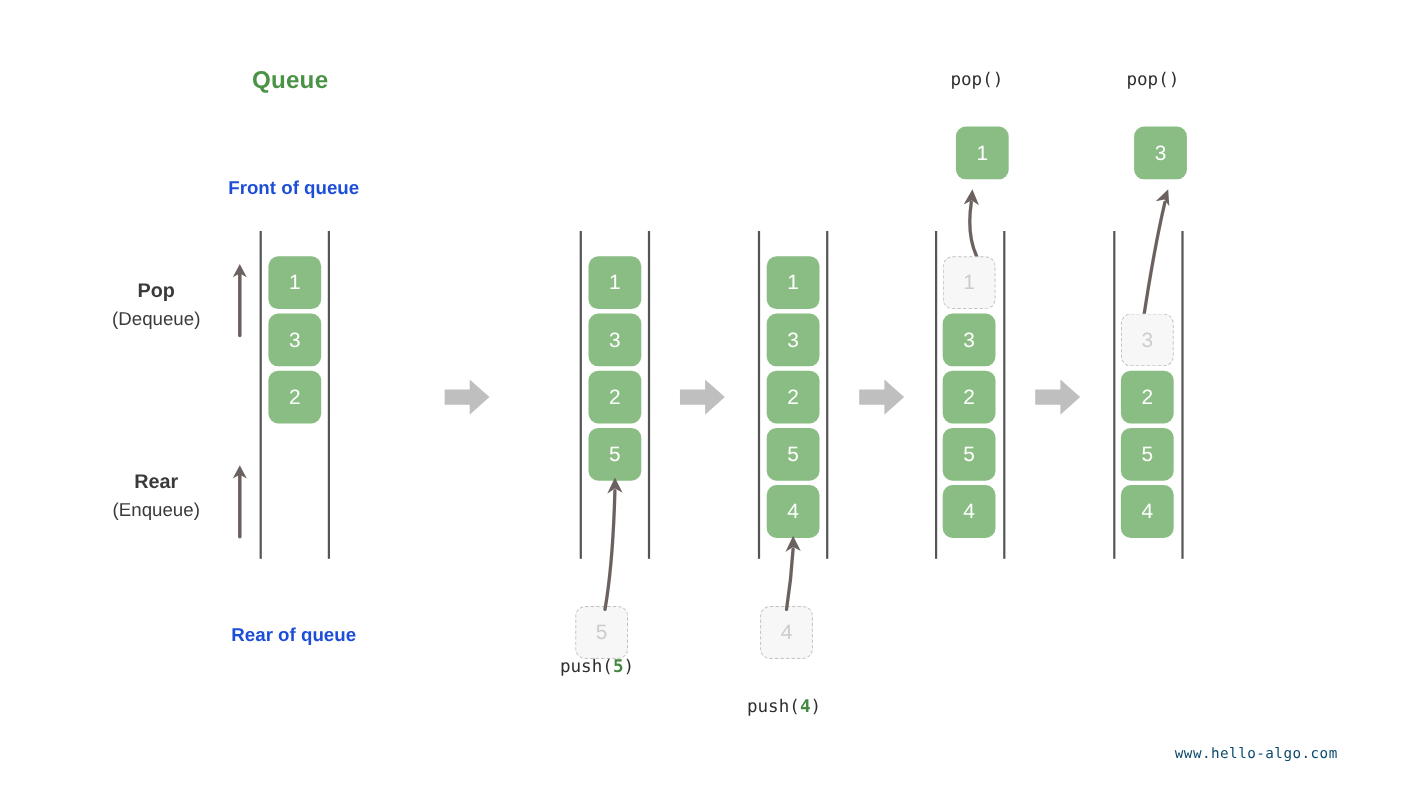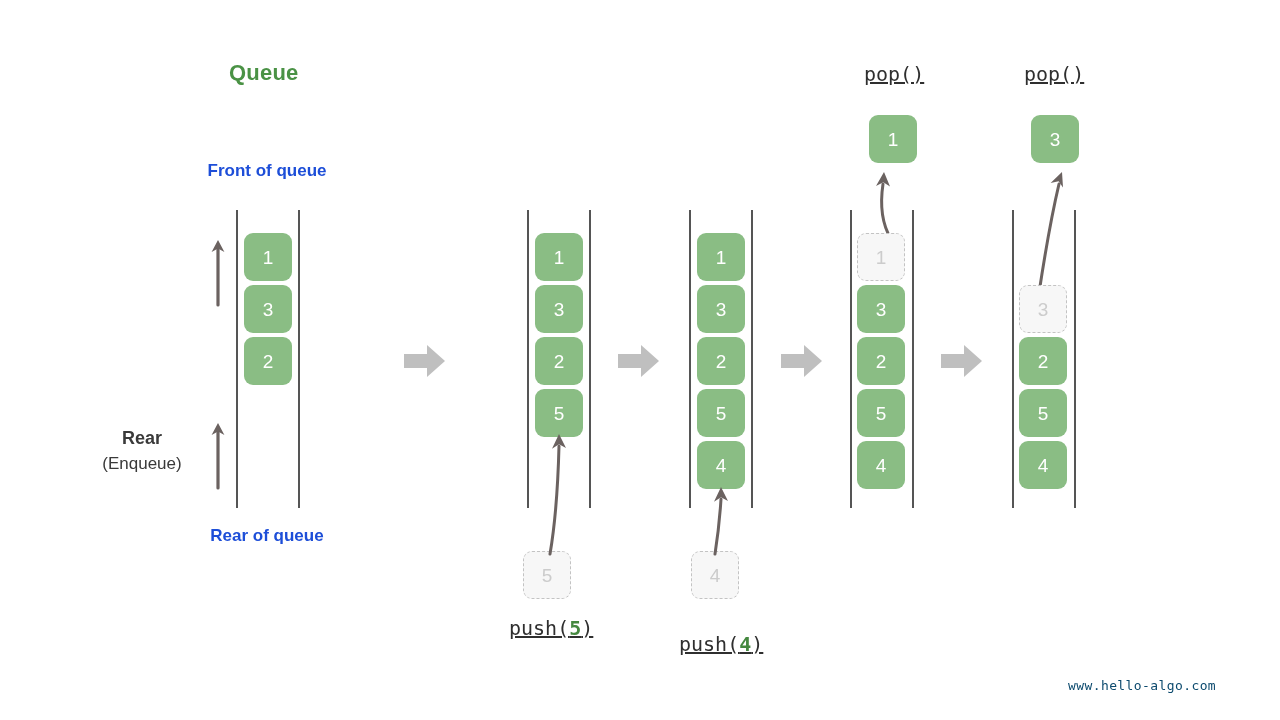--- a/index.html
+++ b/index.html
@@ -52,25 +52,24 @@
   }
   .side-label .sub {
     display: block;
     font-weight: normal;
     font-size: 17px;
     line-height: 26px;
   }
   .mono-op {
     position: absolute;
     font-family: "DejaVu Sans Mono", "Liberation Mono", monospace;
-    font-size: 20px;
+    font-size: 16px;
     color: #2f2f2f;
     white-space: nowrap;
     letter-spacing: 0px;
-    text-decoration: underline;
   }
   .mono-op .argnum { color: #45883f; font-weight: bold; }
   .watermark {
     position: absolute;
     font-family: "DejaVu Sans Mono", "Liberation Mono", monospace;
     font-size: 13px;
     color: #0c4a6e;
     white-space: nowrap;
     letter-spacing: 0.4px;
   }
@@ -124,39 +123,43 @@
 
   <div class="bold-label" style="left:188px; top:161px; width:158px;">Front of queue</div>
 
   <div class="rail" style="left:236px; top:210px; height:298px;"></div>
   <div class="rail" style="left:298px; top:210px; height:298px;"></div>
 
   <div class="cell" style="left:244px; top:233px;">1</div>
   <div class="cell" style="left:244px; top:285px;">3</div>
   <div class="cell" style="left:244px; top:337px;">2</div>
 
+  <div class="side-label" style="left:72px; top:251px;">
+    <span class="ttl">Pop</span>
+    <span class="sub">(Dequeue)</span>
+  </div>
   <div class="thin-arrow" style="left:206px; top:238px;">
     <svg width="24" height="68" viewBox="0 0 24 68">
       <line x1="12" y1="67" x2="12" y2="10" stroke="#6B6260" stroke-width="3.2" stroke-linecap="round"></line>
       <path d="M12 2 L18.4 14 L12 10.6 L5.6 14 Z" fill="#6B6260"></path>
     </svg>
   </div>
 
   <div class="side-label" style="left:72px; top:425px;">
     <span class="ttl">Rear</span>
     <span class="sub">(Enqueue)</span>
   </div>
   <div class="thin-arrow" style="left:206px; top:421px;">
     <svg width="24" height="68" viewBox="0 0 24 68">
       <line x1="12" y1="67" x2="12" y2="10" stroke="#6B6260" stroke-width="3.2" stroke-linecap="round"></line>
       <path d="M12 2 L18.4 14 L12 10.6 L5.6 14 Z" fill="#6B6260"></path>
     </svg>
   </div>
 
-  <div class="bold-label" style="left:188px; top:526px; width:158px;text-align:center;">Rear of queue</div>
+  <div class="bold-label" style="left:188px; top:568px; width:158px;text-align:center;">Rear of queue</div>
 
   <div class="flow-arrow" style="left:404px; top:344px;">
     <svg width="42" height="34" viewBox="0 0 42 34">
       <path d="M0 10 L23 10 L23 1 L41 17 L23 33 L23 24 L0 24 Z" fill="#BFBFBF"></path>
     </svg>
   </div>
 
   <div class="rail" style="left:527px; top:210px; height:298px;"></div>
   <div class="rail" style="left:589px; top:210px; height:298px;"></div>
 
@@ -167,21 +170,21 @@
 
   <div class="cell ghost" style="left:523px; top:551px;">5</div>
 
   <div class="thin-arrow" style="left:528px; top:430px;">
     <svg width="50" height="125" viewBox="0 0 50 125">
       <path d="M22 124 C 27 95, 30 55, 31 16" stroke="#6B6260" stroke-width="3" fill="none" stroke-linecap="round"></path>
       <path d="M31 4 L38 18 L31 14.2 L24 18.8 Z" fill="#6B6260"></path>
     </svg>
   </div>
 
-  <div class="mono-op" style="left:509px; top:616px;text-align:right;"><span>push(</span><span class="argnum">5</span><span>)</span></div>
+  <div class="mono-op" style="left:509px; top:596px;text-align:right;"><span>push(</span><span class="argnum">5</span><span>)</span></div>
 
   <div class="flow-arrow" style="left:618px; top:344px;">
     <svg width="42" height="34" viewBox="0 0 42 34">
       <path d="M0 10 L23 10 L23 1 L41 17 L23 33 L23 24 L0 24 Z" fill="#BFBFBF"></path>
     </svg>
   </div>
 
   <div class="rail" style="left:689px; top:210px; height:298px;"></div>
   <div class="rail" style="left:751px; top:210px; height:298px;"></div>
 

